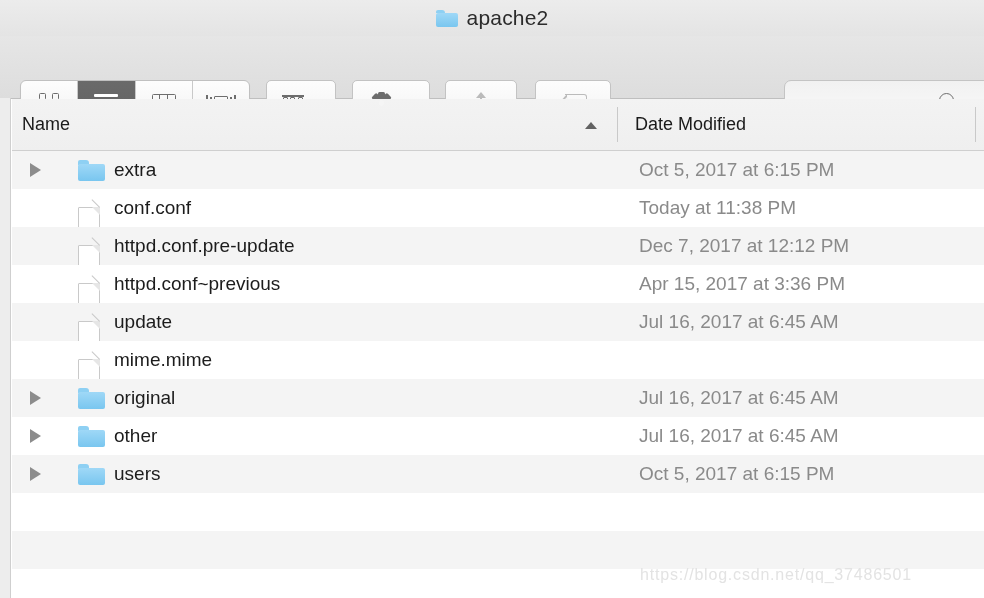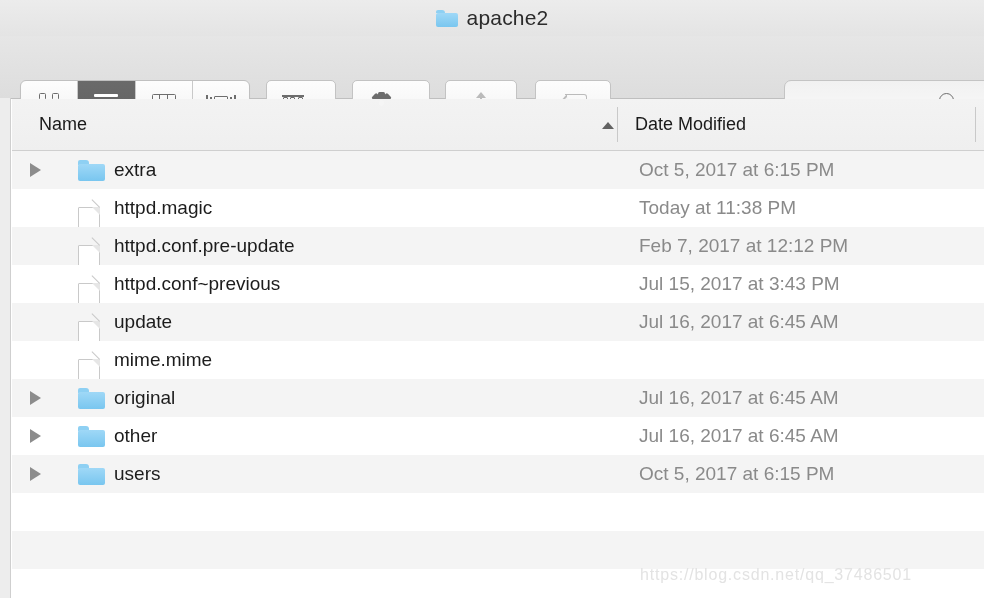--- a/index.html
+++ b/index.html
@@ -298,21 +298,20 @@
     background: linear-gradient(to bottom, #f3f3f3 0%, #efefef 100%);
     border-bottom: 1px solid #cfcfcf;
     box-sizing: border-box;
   }
   .col-name {
     position: absolute;
     left: 0; top: 0;
     width: 605px; height: 51px;
     display: flex;
     align-items: center;
-    padding-left: 17px;
   }
   .col-name .label {
     margin-left: 10px;
     font-size: 18px;
     color: #1a1a1a;
   }
   .sort-chev {
     position: absolute;
     right: 20px; top: 50%;
     margin-top: -3px;
@@ -564,40 +563,40 @@
         </span>
         <span class="row-name">extra</span>
         <span class="row-date">Oct 5, 2017 at 6:15 PM</span>
       </div>
       <div class="row even">
         <span class="row-icon doc-ico">
           <span class="sheet"></span>
           <span class="fold"></span>
           <span class="foldline"></span>
         </span>
-        <span class="row-name">httpd.magic</span>
+        <span class="row-name">conf.conf</span>
         <span class="row-date">Today at 11:38 PM</span>
       </div>
       <div class="row odd">
         <span class="row-icon doc-ico">
           <span class="sheet"></span>
           <span class="fold"></span>
           <span class="foldline"></span>
         </span>
         <span class="row-name">httpd.conf.pre-update</span>
-        <span class="row-date">Feb 7, 2017 at 12:12 PM</span>
+        <span class="row-date">Dec 7, 2017 at 12:12 PM</span>
       </div>
       <div class="row even">
         <span class="row-icon doc-ico">
           <span class="sheet"></span>
           <span class="fold"></span>
           <span class="foldline"></span>
         </span>
         <span class="row-name">httpd.conf~previous</span>
-        <span class="row-date">Jul 15, 2017 at 3:43 PM</span>
+        <span class="row-date">Apr 15, 2017 at 3:36 PM</span>
       </div>
       <div class="row odd">
         <span class="row-icon doc-ico">
           <span class="sheet"></span>
           <span class="fold"></span>
           <span class="foldline"></span>
         </span>
         <span class="row-name">update</span>
         <span class="row-date">Jul 16, 2017 at 6:45 AM</span>
       </div>

